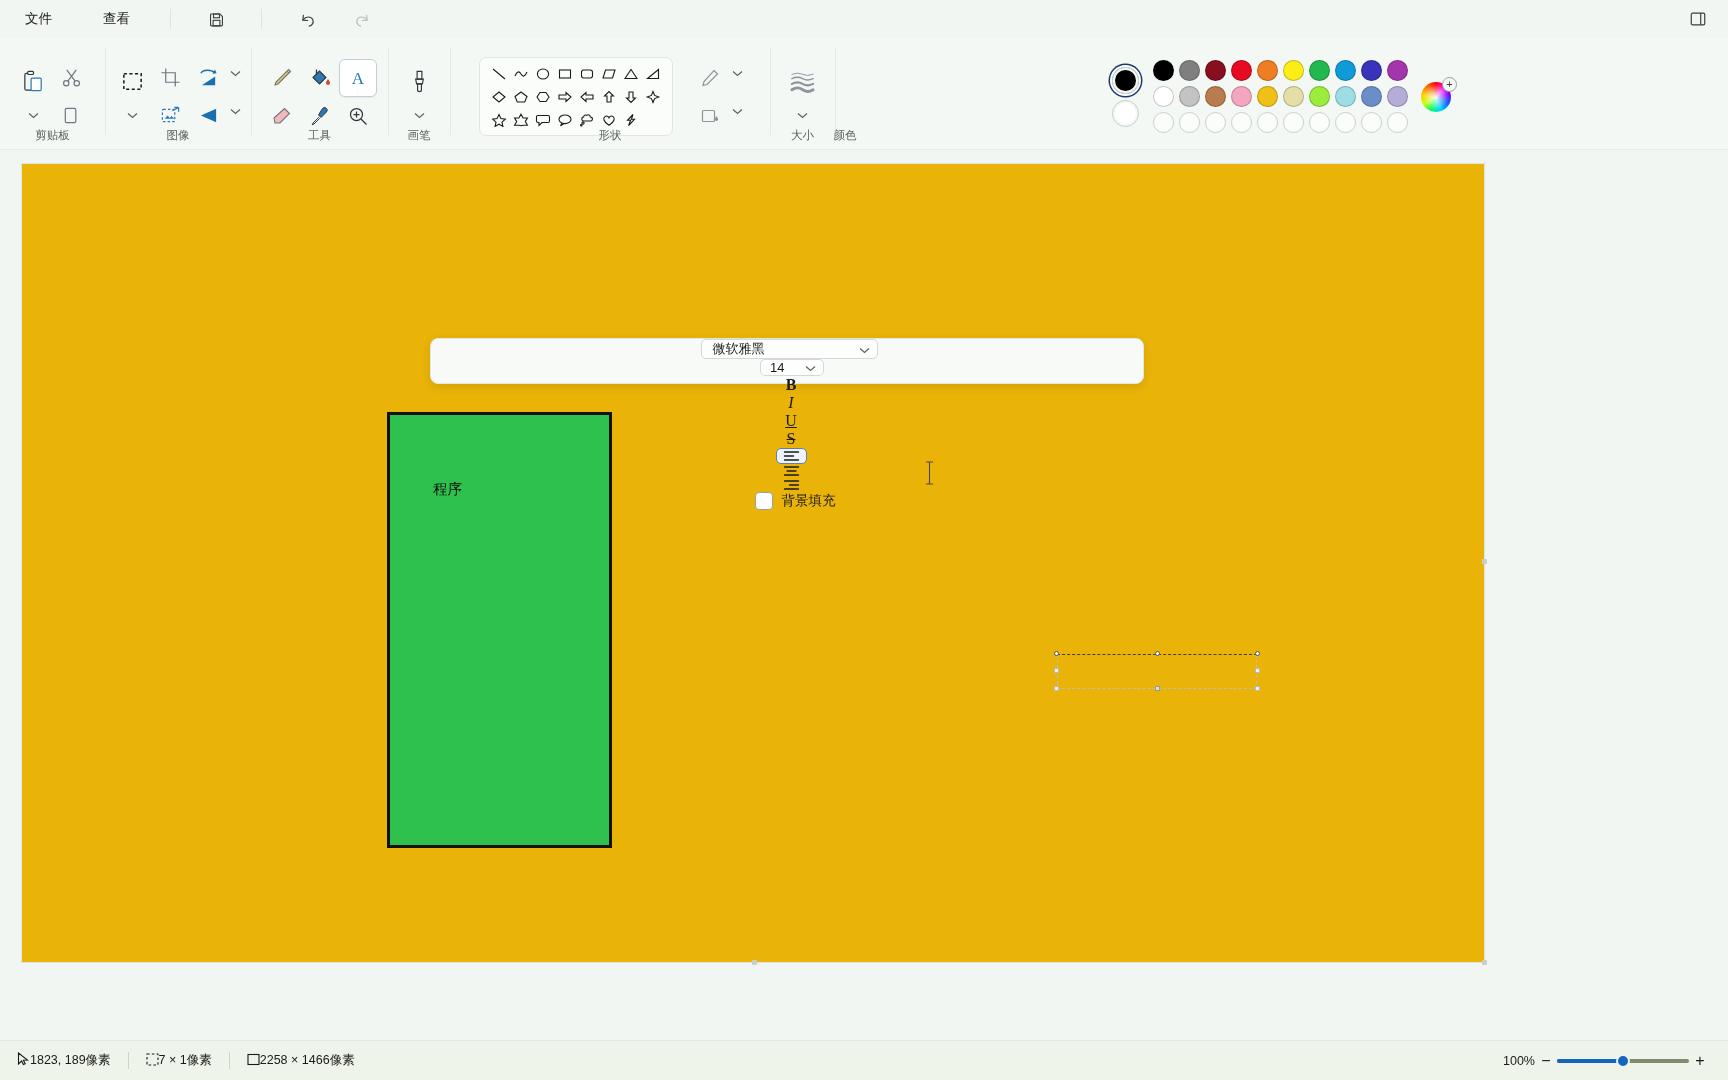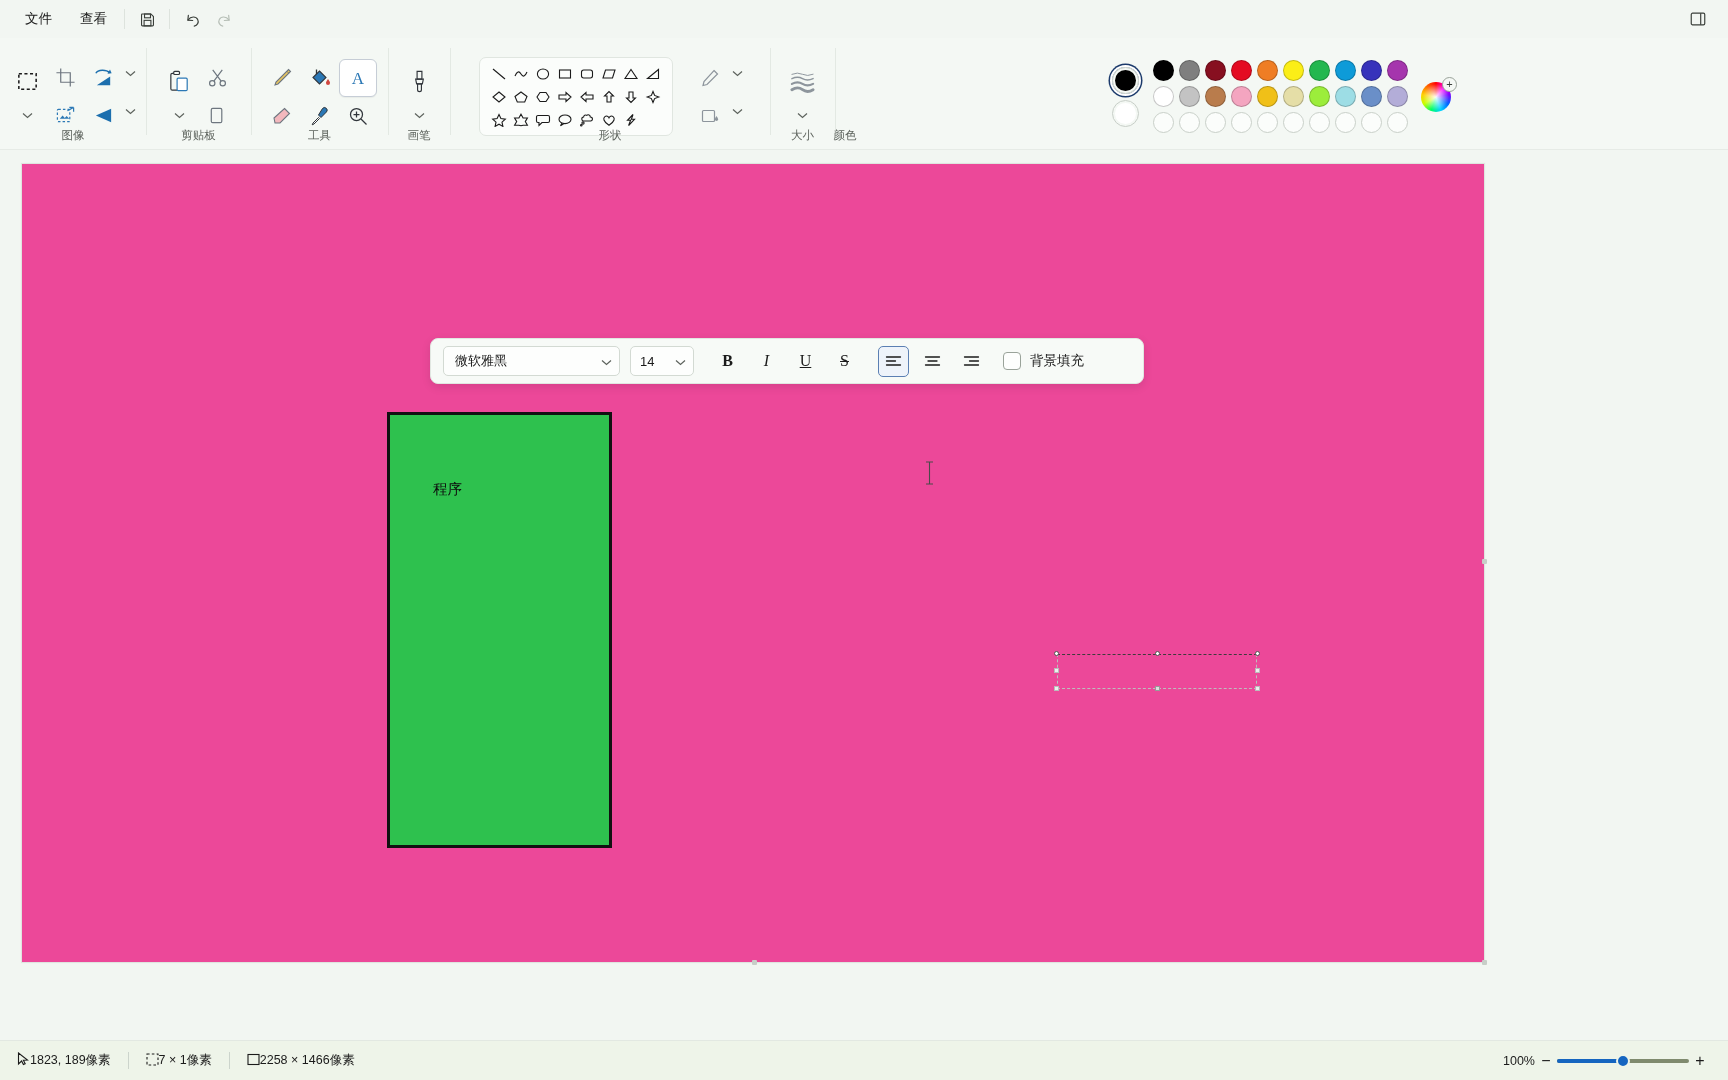--- a/index.html
+++ b/index.html
@@ -46,21 +46,21 @@
     display: flex; align-items: center; justify-content: center;
     color: #1b1b1b;
   }
   .win-btn svg { display: block; }
 
   
   .menurow {
     height: 38px; flex: 0 0 38px;
     display: flex; align-items: center;
     background: #f2f6f2;
-    position: relative; z-index: 39;
+    position: relative; z-index: 39; gap: 23px;
   }
   .menu-item {
     font-size: 13.5px; color: #1b1b1b;
     padding: 5px 11px; margin-left: 6px; border-radius: 5px;
   }
   .menu-item:first-child { margin-left: 14px; }
   .qa-sep { width: 1px; height: 20px; background: #dde3dd; margin: 0 6px; }
   .qa-btn {
     width: 32px; height: 30px; border-radius: 5px;
     display: flex; align-items: center; justify-content: center;
@@ -164,20 +164,21 @@
     position: absolute;
     left: 430px; top: 188px;
     width: 714px; height: 46px;
     background: #f7faf7;
     border: 1px solid #e1e7e1;
     border-radius: 8px;
     box-shadow: 0 3px 10px rgba(0,0,0,.10);
     display: flex; align-items: center;
     padding: 0 8px;
     z-index: 30;
+    flex-direction: column;
   }
   .combo {
     height: 30px; background: #fdfefd;
     border: 1px solid #d3dad3; border-radius: 5px;
     display: flex; align-items: center; justify-content: space-between;
     padding: 0 7px 0 11px; font-size: 13px; color: #1b1b1b;
   }
   .combo.font { width: 177px; margin-left: 4px; }
   .combo.size { width: 64px; margin-left: 10px; padding-left: 9px; }
   .combo .cv { white-space: nowrap; }
@@ -201,21 +202,21 @@
   
   .canvas-area {
     flex: 1; position: relative;
     background: #f2f6f2;
     overflow: hidden;
   }
   .paper {
     position: absolute;
     left: 21px; top: 13px;
     width: 1464px; height: 800px;
-    background: #ec4899;
+    background: #eab308;
     border: 1px solid #dfe5df;
     box-shadow: 0 0 0 .5px rgba(0,0,0,.02);
   }
   .green-rect {
     position: absolute;
     left: 365px; top: 248px;
     width: 225px; height: 436px;
     background: #2ec14e;
     border: 3px solid #111111;
   }
@@ -310,20 +311,54 @@
         <svg width="18" height="18" viewBox="0 0 20 20" fill="none" stroke="currentColor" stroke-width="1.3">
           <rect x="2.5" y="3.5" width="15" height="13" rx="1.5"></rect>
           <path d="M13 3.5 V16.5"></path>
         </svg>
       </div>
     </div>
   </div>
 
   <div class="ribbon">
 
+    <div class="group" style="width:105px">
+      <div class="group-body">
+        <div class="stack">
+          <div class="tbtn">
+            <svg width="25" height="25" viewBox="0 0 26 26" fill="none" stroke="#2b4a63" stroke-width="1.25">
+              <path d="M7 4.5H5.5A1.5 1.5 0 0 0 4 6v14.5A1.5 1.5 0 0 0 5.5 22h8" stroke="#31363b"></path>
+              <rect x="7" y="2.5" width="6" height="3.2" rx="1" stroke="#31363b"></rect>
+              <rect x="10.5" y="9.5" width="10.5" height="13" rx="1.2" fill="#ffffff" stroke="#2b78b5"></rect>
+            </svg>
+          </div>
+          <div class="chev">
+            <svg width="11" height="7" viewBox="0 0 11 7" fill="none" stroke="currentColor" stroke-width="1.2">
+                <path d="M1 1.5 L5.5 5.5 L10 1.5"></path>
+              </svg>
+          </div>
+        </div>
+        <div class="col2">
+          <div class="tbtn">
+            <svg width="21" height="21" viewBox="0 0 22 22" fill="none" stroke="#6d767f" stroke-width="1.25">
+              <circle cx="5.5" cy="17" r="2.8"></circle>
+                <circle cx="16.5" cy="17" r="2.8"></circle>
+              <path d="M7.2 14.8 L16 3 M14.8 14.8 L6 3"></path>
+            </svg>
+          </div>
+          <div class="tbtn">
+            <svg width="21" height="21" viewBox="0 0 22 22" fill="none" stroke="#6d767f" stroke-width="1.25">
+              <rect x="4.5" y="3.5" width="11" height="15" rx="1.5"></rect>
+            </svg>
+          </div>
+        </div>
+      </div>
+      <div class="group-label">剪贴板</div>
+    </div>
+
     <div class="group" style="width:146px">
       <div class="group-body">
         <div class="stack">
           <div class="tbtn">
             <svg width="25" height="25" viewBox="0 0 26 26" fill="none" stroke="#1b1b1b" stroke-width="1.6" stroke-dasharray="3.2 2.6">
               <rect x="4" y="5" width="18" height="16"></rect>
             </svg>
           </div>
           <div class="chev">
             <svg width="11" height="7" viewBox="0 0 11 7" fill="none" stroke="currentColor" stroke-width="1.2">
@@ -369,54 +404,20 @@
             </div>
             <div class="chev">
               <svg width="11" height="7" viewBox="0 0 11 7" fill="none" stroke="currentColor" stroke-width="1.2">
                   <path d="M1 1.5 L5.5 5.5 L10 1.5"></path>
                 </svg>
             </div>
           </div>
         </div>
       </div>
       <div class="group-label">图像</div>
-    </div>
-
-    <div class="group" style="width:105px">
-      <div class="group-body">
-        <div class="stack">
-          <div class="tbtn">
-            <svg width="25" height="25" viewBox="0 0 26 26" fill="none" stroke="#2b4a63" stroke-width="1.25">
-              <path d="M7 4.5H5.5A1.5 1.5 0 0 0 4 6v14.5A1.5 1.5 0 0 0 5.5 22h8" stroke="#31363b"></path>
-              <rect x="7" y="2.5" width="6" height="3.2" rx="1" stroke="#31363b"></rect>
-              <rect x="10.5" y="9.5" width="10.5" height="13" rx="1.2" fill="#ffffff" stroke="#2b78b5"></rect>
-            </svg>
-          </div>
-          <div class="chev">
-            <svg width="11" height="7" viewBox="0 0 11 7" fill="none" stroke="currentColor" stroke-width="1.2">
-                <path d="M1 1.5 L5.5 5.5 L10 1.5"></path>
-              </svg>
-          </div>
-        </div>
-        <div class="col2">
-          <div class="tbtn">
-            <svg width="21" height="21" viewBox="0 0 22 22" fill="none" stroke="#6d767f" stroke-width="1.25">
-              <circle cx="5.5" cy="17" r="2.8"></circle>
-                <circle cx="16.5" cy="17" r="2.8"></circle>
-              <path d="M7.2 14.8 L16 3 M14.8 14.8 L6 3"></path>
-            </svg>
-          </div>
-          <div class="tbtn">
-            <svg width="21" height="21" viewBox="0 0 22 22" fill="none" stroke="#6d767f" stroke-width="1.25">
-              <rect x="4.5" y="3.5" width="11" height="15" rx="1.5"></rect>
-            </svg>
-          </div>
-        </div>
-      </div>
-      <div class="group-label">剪贴板</div>
     </div>
 
     <div class="group" style="width:137px">
       <div class="group-body">
         <div class="col2">
           <div class="tbtn">
             <svg width="24" height="24" viewBox="0 0 24 24" fill="none">
               <path d="M18.5 3.5 l2 2 L8 18 L5 19 L6 16z" fill="#e8c761" stroke="#6d767f" stroke-width="1.1"></path>
               <path d="M16.8 5.2 l2 2" stroke="#6d767f" stroke-width="1"></path>
             </svg>

